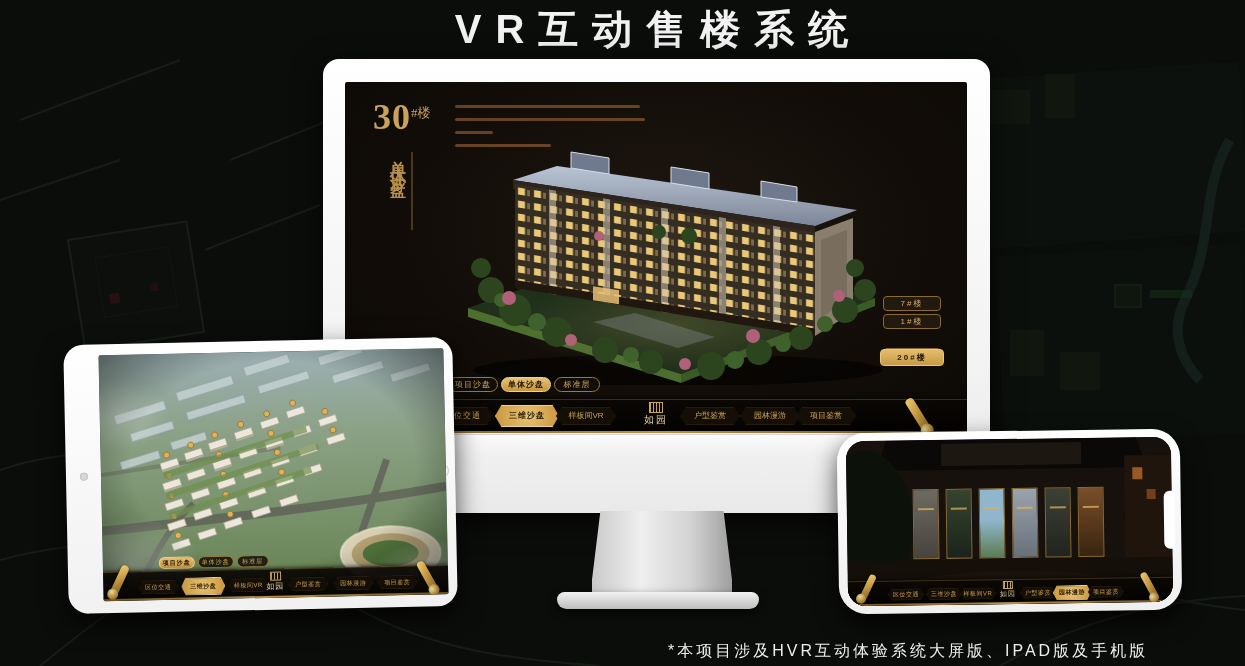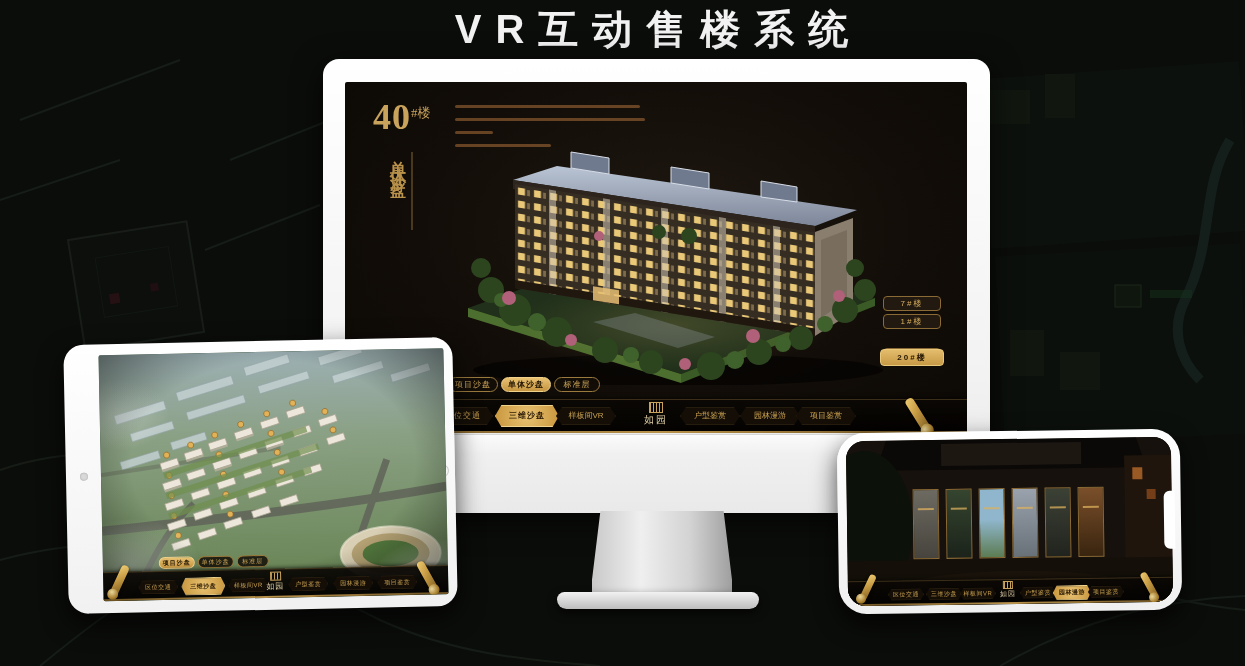--- a/index.html
+++ b/index.html
@@ -135,21 +135,21 @@
           <rect x="1045" y="74" width="30" height="44"></rect>
       </g>
     </g>
   </svg>
 
   <div class="page-title">VR互动售楼系统</div>
 
   <div class="monitor">
     <div class="monitor-screen">
 
-      <div class="bldg-no"><span>40</span><small>#楼</small></div>
+      <div class="bldg-no"><span>30</span><small>#楼</small></div>
       <div class="bldg-sub">单体沙盘</div>
       <div class="bldg-sub-line"></div>
 
       <div class="desc-line" style="left:110px;top:23px;width:185px"></div>
       <div class="desc-line" style="left:110px;top:36px;width:190px"></div>
       <div class="desc-line" style="left:110px;top:49px;width:38px"></div>
       <div class="desc-line" style="left:110px;top:62px;width:96px"></div>
 
       <svg style="position:absolute;left:108px;top:58px" width="440" height="245" viewBox="0 0 440 245">
         <defs>
@@ -479,14 +479,15 @@
         </div>
         <div class="scroll-icon" style="left:296px;top:-8px;width:16px;height:34px;transform:rotate(-28deg)">
           <div class="bar" style="width:7px;height:28px"></div>
             <div class="knob" style="left:0;top:22px;width:10px;height:10px"></div>
         </div>
       </div>
     </div>
     <div class="phone-notch"></div>
   </div>
 
+  <div class="footnote">*本项目涉及HVR互动体验系统大屏版、IPAD版及手机版</div>
 
 </div>
 
 </body></html>

